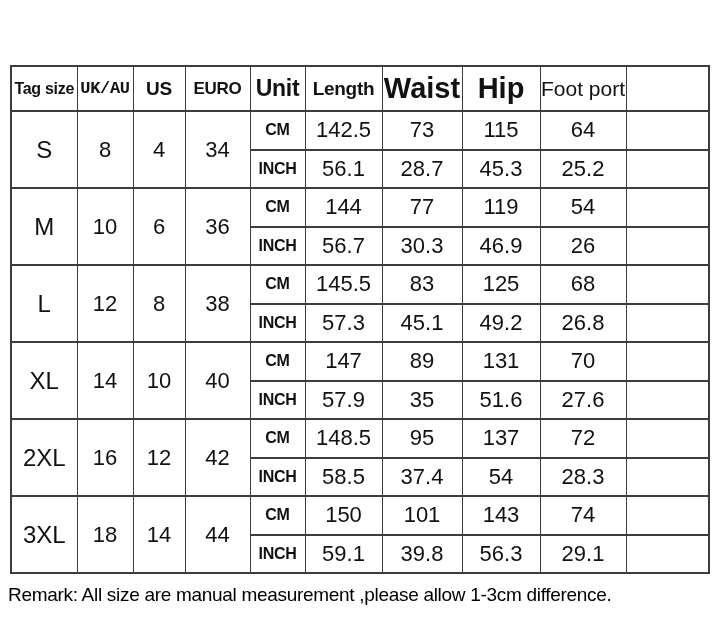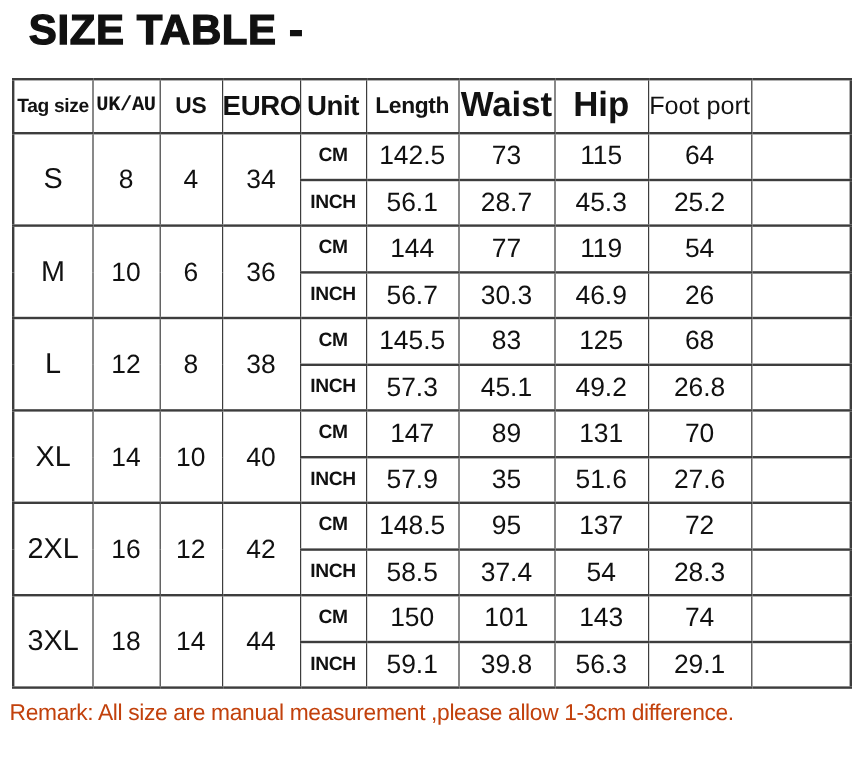--- a/index.html
+++ b/index.html
@@ -49,44 +49,43 @@
   tbody tr { height: 38.5px; }
   th {
     font-weight: 700;
     font-size: 18px;
     letter-spacing: -0.3px;
     color: #121212;
   }
   th:nth-child(1) { font-size: 16px; }
   th:nth-child(2) { font-size: 17px; font-family: Liberation Mono, monospace; }
   th:nth-child(3) { font-size: 19px; }
-  th:nth-child(4) { font-size: 23px; }
+  th:nth-child(4) { font-size: 17px; }
   th:nth-child(5) { font-size: 23px; }
   th:nth-child(6) { font-size: 19px; margin-top: 32px; }
   th:nth-child(7), th:nth-child(8) { font-weight: 700; font-size: 29px; letter-spacing: 0; }
   th:nth-child(9) { font-weight: 400; font-size: 21px; letter-spacing: 0; }
   td.tag  { font-size: 24px; font-weight: 400; }
   td.num  { font-size: 22px; font-weight: 400; }
   td.unit { font-size: 16px; font-weight: 700; letter-spacing: -0.3px; }
   .remark {
     position: absolute;
     left: 8px;
     top: 584px;
     font-size: 19px;
     letter-spacing: -0.3px;
-    color: #c2410c;
+    color: #000000;
     white-space: nowrap;
   }
 </style>
 </head>
 <body>
 
 <div class="page">
 
-  <div class="title">SIZE TABLE -</div>
 
   <table class="size-table">
     <colgroup>
       <col style="width:66px">
         <col style="width:56px">
         <col style="width:52px">
       <col style="width:65px">
         <col style="width:55px">
         <col style="width:77px">
       <col style="width:80px">

